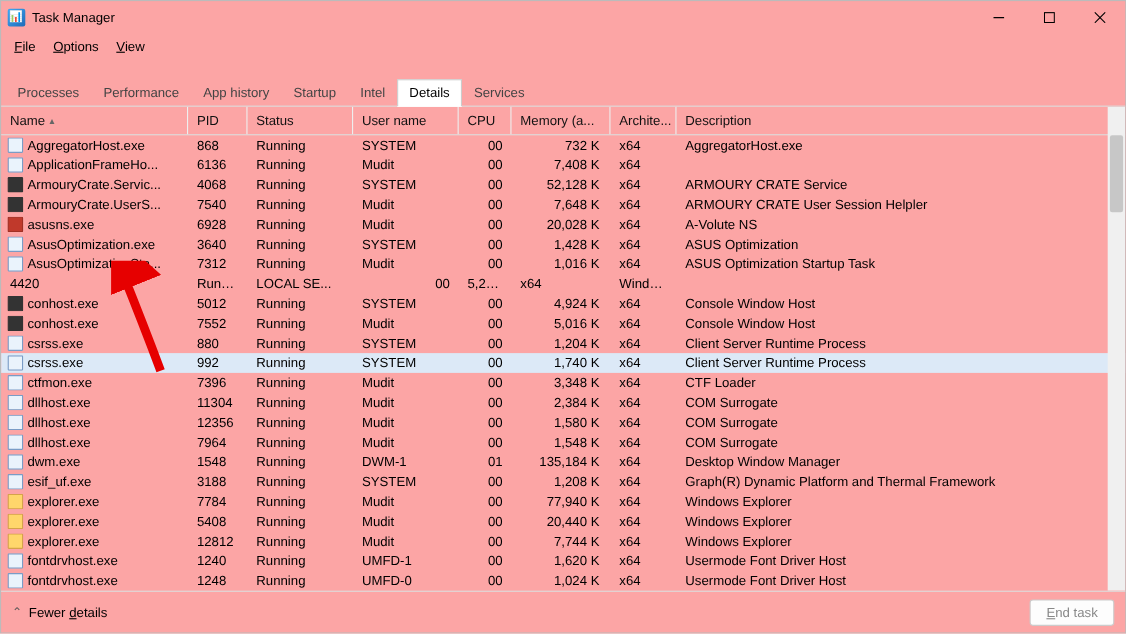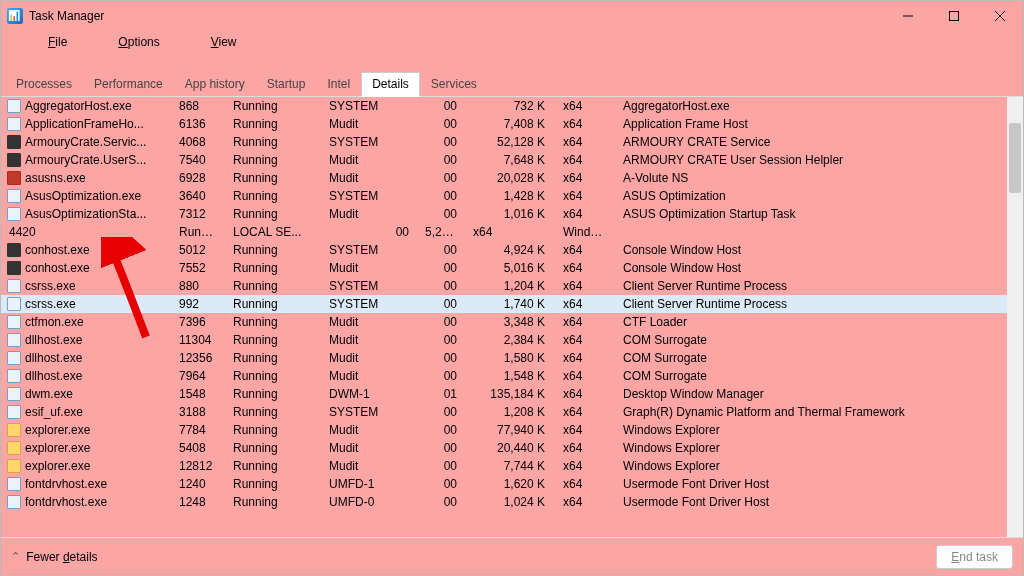--- a/index.html
+++ b/index.html
@@ -7,21 +7,21 @@
   .window { width: 1024px; height: 576px; display: flex; flex-direction: column; border: 1px solid #bbb; background: #fca5a5; }
   .titlebar { height: 30px; display: flex; align-items: center; padding: 0 0 0 6px; }
   .titlebar-icon { width: 16px; height: 16px; background: linear-gradient(135deg,#3fa9f5,#1e6bb8); border-radius: 2px; margin-right: 6px; display:flex; align-items:center; justify-content:center; }
   .titlebar-icon::after{content:"📊"; font-size:10px; line-height:1;}
   .title-text { flex: 0 0 auto; }
   .title-spacer { flex: 1; }
   .win-controls { display: flex; }
   .win-btn { width: 46px; height: 30px; display: flex; align-items: center; justify-content: center; }
   .win-btn svg { width: 10px; height: 10px; stroke: #000; stroke-width: 1; fill: none; }
   .menubar { height: 22px; display: flex; align-items: center; padding: 0 4px; gap: 0; }
-  .menu-item { padding: 2px 8px; margin-left: 35px; }
+  .menu-item { padding: 2px 8px; }
   .menu-item .ul { text-decoration: underline; }
   .tabs { height: 28px; display: flex; align-items: flex-end; padding: 0 4px; border-bottom: 1px solid #ddd; margin-top: 16px; }
   .tab { padding: 4px 10px 5px 10px; color: #444; border: 1px solid transparent; border-bottom: none; }
   .tab.active { border: 1px solid #ccc; border-bottom: 1px solid #fff; background: #fff; position: relative; top: 1px; color:#000;}
   .grid-wrap { flex: 1; position: relative; overflow: hidden; }
   .grid { width: 100%; }
   .header-row, .row { display: grid; grid-template-columns: 170px 54px 96px 96px 48px 90px 60px 1fr; align-items: center; height: 18px; }
   .header-row { height: 26px; border-bottom: 1px solid #ddd; font-weight: 400; color: #111; }
   .header-cell { padding: 0 8px; border-right: 1px solid #eee; display:flex; align-items:center; gap:4px; height:100%; white-space:nowrap; overflow:hidden; text-overflow:ellipsis;}
   .header-cell:last-child{border-right:none;}
@@ -85,20 +85,33 @@
       <div class="tab">Performance</div>
       <div class="tab">App history</div>
       <div class="tab">Startup</div>
       <div class="tab">Intel</div>
       <div class="tab active">Details</div>
       <div class="tab">Services</div>
     </div>
 
   <div class="grid-wrap">
     <div class="grid">
+      <div class="header-row">
+        <div class="header-cell">
+            <span>Name</span>
+            <span class="sort-caret">▴</span>
+          </div>
+        <div class="header-cell">PID</div>
+        <div class="header-cell">Status</div>
+        <div class="header-cell">User name</div>
+        <div class="header-cell">CPU</div>
+        <div class="header-cell">Memory (a...</div>
+        <div class="header-cell">Archite...</div>
+        <div class="header-cell">Description</div>
+      </div>
       <div id="rows">
           <div class="row">
             <div class="cell name">
               <span class="proc-icon blue"></span>
               <span>AggregatorHost.exe</span>
             </div>
             <div class="cell">868</div>
             <div class="cell">Running</div>
             <div class="cell">SYSTEM</div>
             <div class="cell cpu">00</div>
@@ -110,21 +123,20 @@
             <div class="cell name">
               <span class="proc-icon blue"></span>
               <span>ApplicationFrameHo...</span>
             </div>
             <div class="cell">6136</div>
             <div class="cell">Running</div>
             <div class="cell">Mudit</div>
             <div class="cell cpu">00</div>
             <div class="cell num">7,408 K</div>
             <div class="cell">x64</div>
-            <div class="cell">Application Frame Host</div>
           </div>
           <div class="row">
             <div class="cell name">
               <span class="proc-icon dark"></span>
               <span>ArmouryCrate.Servic...</span>
             </div>
             <div class="cell">4068</div>
             <div class="cell">Running</div>
             <div class="cell">SYSTEM</div>
             <div class="cell cpu">00</div>

